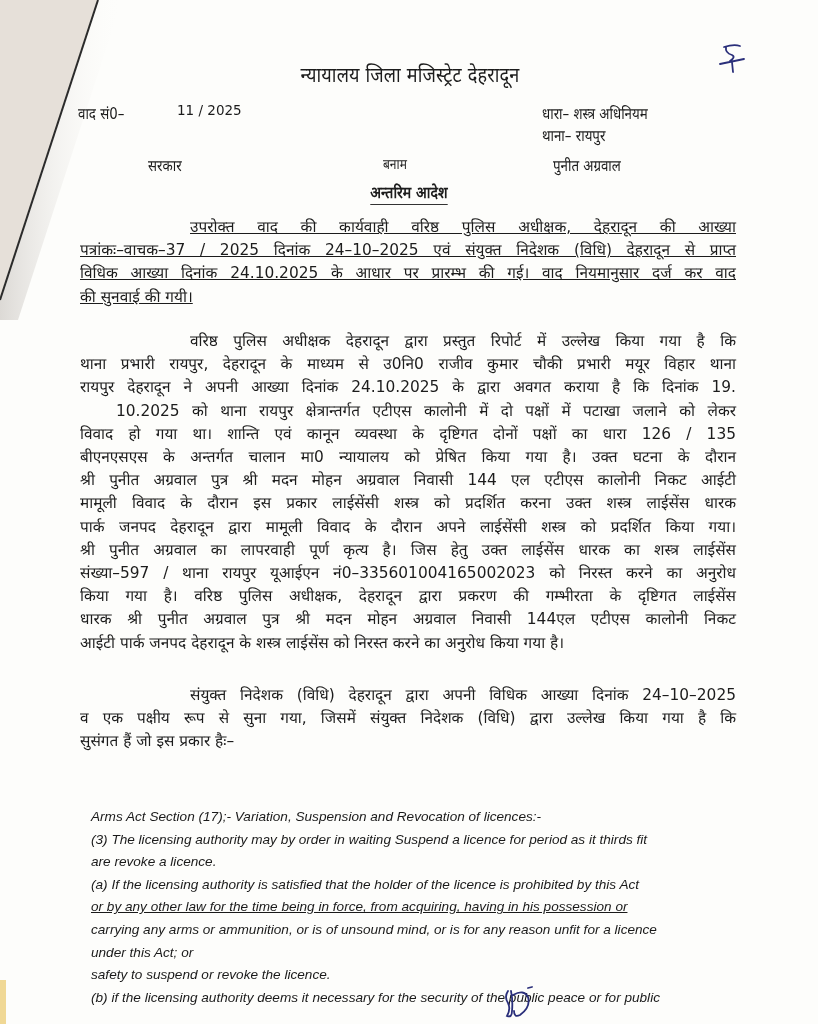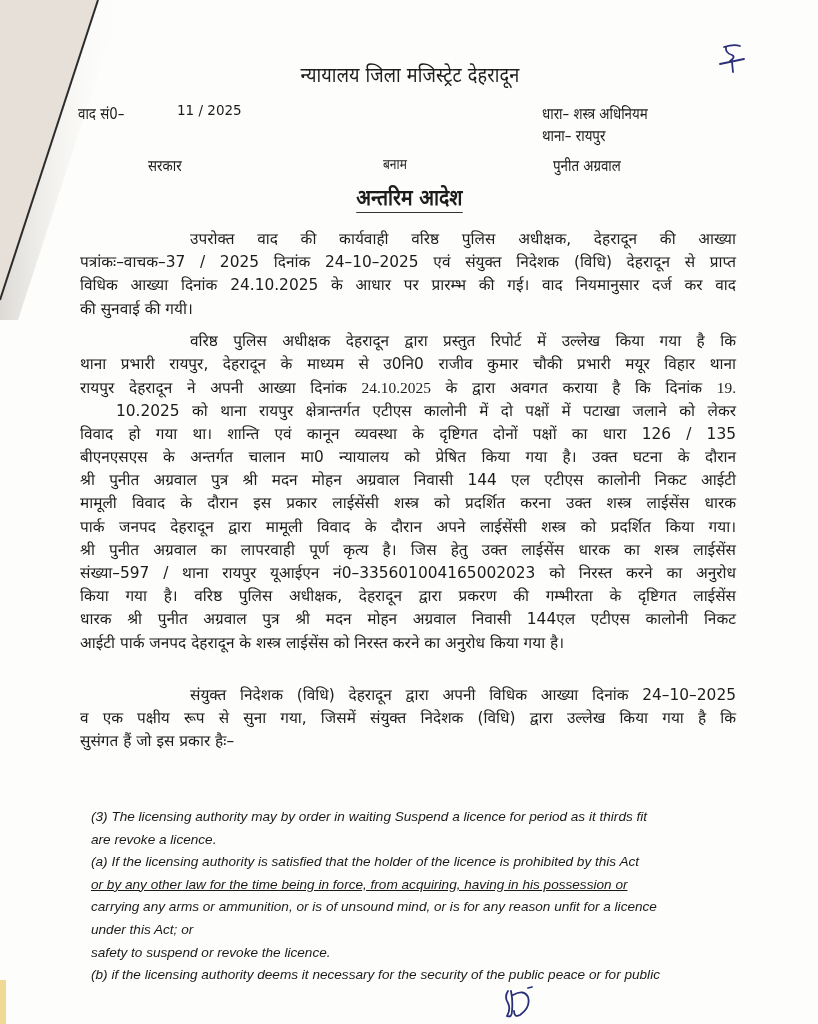--- a/index.html
+++ b/index.html
@@ -21,21 +21,21 @@
     }
     .title {
       position: absolute; left: 0; width: 818px; top: 60px; text-align: center;
       font-size: 21px; letter-spacing: 0.2px;
       font-family: "DejaVu Sans", sans-serif; transform: scaleX(0.86); transform-origin: 416px 0;
     }
     .abs { position: absolute; white-space: nowrap; font-size: 15.5px; }
     .narrow { transform: scaleX(0.86); transform-origin: 0 0; }
     .heading {
       position: absolute; left: 0; width: 818px; top: 181px; text-align: center;
-      font-size: 22px; font-weight: bold;
+      font-size: 16px; font-weight: bold;
     }
     .heading span { border-bottom: 1.5px solid #333; padding-bottom: 1px; display: inline-block; transform: scaleX(0.88); }
     .para {
       position: absolute; left: 80px; width: 656px;
       font-size: 15.4px; line-height: 23.2px; text-align: justify;
       text-align-last: left;
     }
     .para .line { display: block; white-space: nowrap; text-align: justify; text-align-last: justify; }
     .para .line.last { text-align-last: left; }
     .para .line.indent { padding-left: 110px; }
@@ -76,51 +76,52 @@
 
   <div class="abs narrow" style="left:542px; top:102px;">धारा– शस्त्र अधिनियम</div>
   <div class="abs narrow" style="left:542px; top:124px;">थाना–  रायपुर</div>
 
   <div class="abs narrow" style="left:148px; top:154px;">सरकार</div>
   <div class="abs narrow" style="left:383px; top:154px; font-size:14px;">बनाम</div>
   <div class="abs narrow" style="left:553px; top:154px;">पुनीत अग्रवाल</div>
 
   <div class="heading"><span>अन्तरिम आदेश</span></div>
 
-  <div class="para" style="top:228px;">
+  <div class="para" style="top:216px;text-decoration:underline;">
     <span class="line indent" style="display: block;">उपरोक्त वाद की कार्यवाही वरिष्ठ पुलिस अधीक्षक, देहरादून की आख्या</span>
     <span class="line" style="display: block;">पत्रांकः–वाचक–37 / 2025 दिनांक 24–10–2025 एवं संयुक्त निदेशक (विधि) देहरादून से प्राप्त</span>
     <span class="line" style="display: block;">विधिक आख्या दिनांक 24.10.2025 के आधार पर प्रारम्भ की गई। वाद नियमानुसार दर्ज कर वाद</span>
     <span class="line last" style="display: block;">की सुनवाई की गयी।</span>
   </div>
 
   <div class="para" style="top:330px;">
     <span class="line indent" style="display: block;">वरिष्ठ पुलिस अधीक्षक देहरादून द्वारा प्रस्तुत रिपोर्ट में उल्लेख किया गया है कि</span>
     <span class="line" style="display: block;">थाना प्रभारी रायपुर, देहरादून के माध्यम से उ0नि0 राजीव कुमार चौकी प्रभारी मयूर विहार थाना</span>
-    <span class="line" style="display: block; font-family: Liberation Serif, serif;">रायपुर देहरादून ने अपनी आख्या दिनांक 24.10.2025 के द्वारा अवगत कराया है कि दिनांक 19.</span>
+    <span class="line" style="display: block;">रायपुर देहरादून ने अपनी आख्या दिनांक 24.10.2025 के द्वारा अवगत कराया है कि दिनांक 19.</span>
     <span class="line" style="display: block; margin-left: 36px;">10.2025 को थाना रायपुर क्षेत्रान्तर्गत एटीएस कालोनी में दो पक्षों में पटाखा जलाने को लेकर</span>
     <span class="line" style="display: block;">विवाद हो गया था। शान्ति एवं कानून व्यवस्था के दृष्टिगत दोनों पक्षों का धारा 126 / 135</span>
     <span class="line" style="display: block;">बीएनएसएस के अन्तर्गत चालान मा0 न्यायालय को प्रेषित किया गया है। उक्त घटना के दौरान</span>
     <span class="line" style="display: block;">श्री पुनीत अग्रवाल पुत्र श्री मदन मोहन अग्रवाल निवासी 144 एल एटीएस कालोनी निकट आईटी</span>
     <span class="line" style="display: block;">मामूली विवाद के दौरान इस प्रकार लाईसेंसी शस्त्र को प्रदर्शित करना उक्त शस्त्र लाईसेंस धारक</span>
     <span class="line" style="display: block;">पार्क जनपद देहरादून द्वारा मामूली विवाद के दौरान अपने लाईसेंसी शस्त्र को प्रदर्शित किया गया।</span>
     <span class="line" style="display: block;">श्री पुनीत अग्रवाल का लापरवाही पूर्ण कृत्य है। जिस हेतु उक्त लाईसेंस धारक का शस्त्र लाईसेंस</span>
     <span class="line" style="display: block;">संख्या–597 / थाना रायपुर यूआईएन नं0–335601004165002023 को निरस्त करने का अनुरोध</span>
     <span class="line" style="display: block;">किया गया है। वरिष्ठ  पुलिस अधीक्षक, देहरादून द्वारा प्रकरण की गम्भीरता के दृष्टिगत लाईसेंस</span>
     <span class="line" style="display: block;">धारक श्री पुनीत अग्रवाल पुत्र श्री मदन मोहन अग्रवाल निवासी 144एल एटीएस कालोनी निकट</span>
     <span class="line last" style="display: block;">आईटी पार्क जनपद देहरादून के शस्त्र लाईसेंस को निरस्त करने का अनुरोध किया गया है।</span>
   </div>
 
   <div class="para" style="top:684px;">
     <span class="line indent" style="display: block;">संयुक्त निदेशक (विधि) देहरादून द्वारा अपनी विधिक आख्या दिनांक 24–10–2025</span>
     <span class="line" style="display: block;">व एक पक्षीय रूप से सुना गया, जिसमें संयुक्त निदेशक (विधि) द्वारा उल्लेख किया गया है कि</span>
     <span class="line last" style="display: block;">सुसंगत हैं जो इस प्रकार हैः–</span>
   </div>
 
   <div class="legal" style="top:806px;">
+    <span class="line" style="display: block;">Arms Act Section (17);- Variation, Suspension and Revocation of licences:-</span>
     <span class="line" style="display: block;">(3) The licensing authority may by order in waiting Suspend a licence for period as it thirds fit</span>
     <span class="line" style="display: block;">are revoke a licence.</span>
     <span class="line" style="display: block;">(a) If the licensing authority is satisfied that the holder of the licence is prohibited by this Act</span>
     <span class="line" style="display: block; text-decoration: underline;">or by any other law for the time being in force, from acquiring, having in his possession or</span>
     <span class="line" style="display: block;">carrying any arms or ammunition, or is of unsound mind, or is for any reason unfit for a licence</span>
     <span class="line" style="display: block;">under this Act; or</span>
     <span class="line" style="display: block;">safety to suspend or revoke the licence.</span>
     <span class="line" style="display: block;">(b) if the licensing authority deems it necessary for the security of the public peace or for public</span>
   </div>
 

